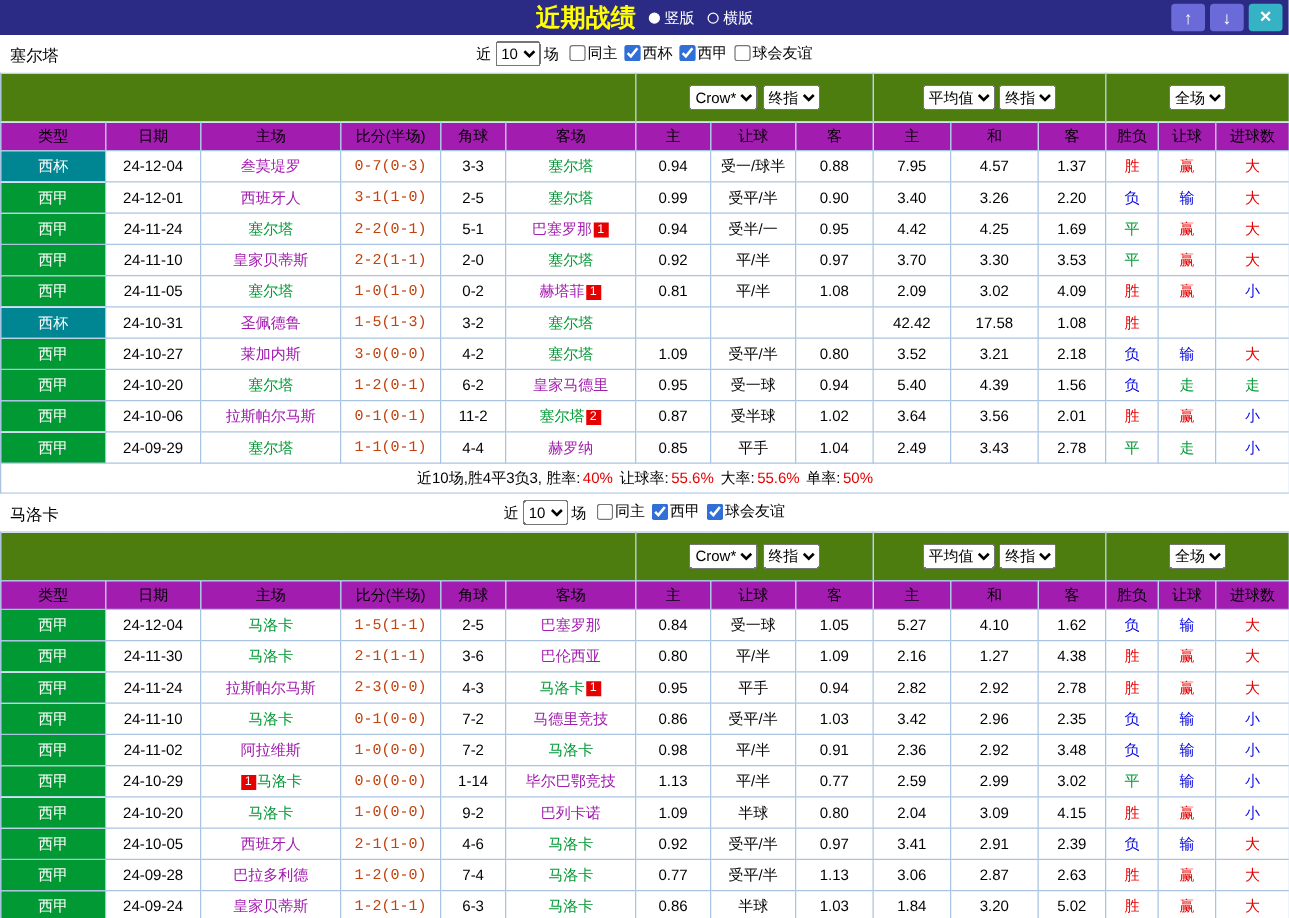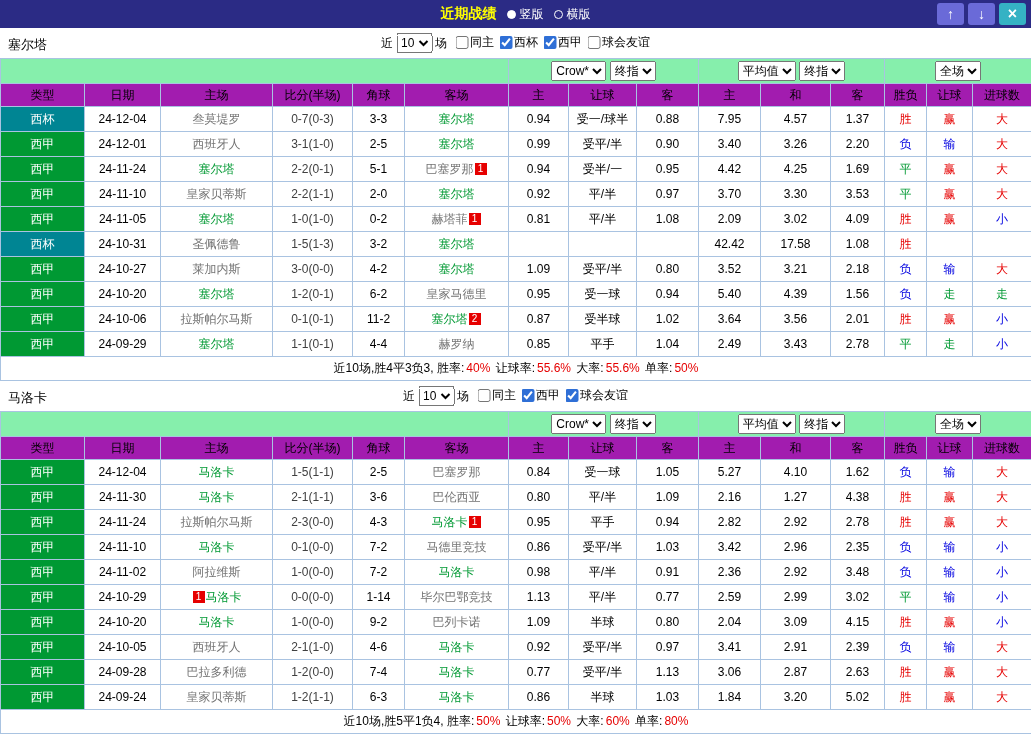--- a/index.html
+++ b/index.html
@@ -14,21 +14,21 @@
   
   .titlebar {
     height: 28px;
     background: #2b2b85;
     position: relative;
     display: flex;
     align-items: center;
     justify-content: center;
   }
   .tb-center { display: flex; align-items: center; gap: 10px; }
-  .title { color: #ffff00; font-weight: bold; font-size: 14px; }
+  .title { color: #ffff00; font-weight: bold; font-size: 20px; }
   .radio { display: inline-flex; align-items: center; gap: 4px; color: #fff; cursor: pointer; }
   .rdot { width: 9px; height: 9px; border: 1px solid #fff; border-radius: 50%; display: inline-block; background: transparent; }
   .rdot.on { background: #fff; }
   .tb-right { position: absolute; right: 5px; top: 3px; display: flex; gap: 4px; }
   .tbbtn {
     width: 27px; height: 22px; border: none; border-radius: 3px;
     color: #fff; font-weight: bold; font-size: 14px; line-height: 20px;
     text-align: center; padding: 0; cursor: pointer;
   }
   .tbbtn.purple { background: #6a6ad8; }
@@ -45,33 +45,33 @@
   .filters input[type="checkbox"] { width: 13px; height: 13px; margin: 0 2px 0 5px; accent-color: #2f6fd6; }
   
   table.grid { border-collapse: collapse; table-layout: fixed; width: 1031px; }
   .grid td, .grid th {
     border: 1px solid #a9c3e1;
     text-align: center;
     padding: 0 1px;
     overflow: hidden;
     white-space: nowrap;
   }
-  .grid thead tr.selrow td { height: 25px; background: #86efac; }
+  .grid thead tr.selrow td { height: 39px; background: #4d7c0f; }
   .grid tr.colhead th { background: #a21caf; font-weight: normal; height: 23px; }
   .grid tbody td { height: 25px; background: #fff; }
   .grid tfoot td { height: 24px; background: #fff; }
   td.type { color: #fff; }
-  .team { color: #737373; cursor: pointer; }
+  .team { color: #a21caf; cursor: pointer; }
   .team.focus { color: #009933; }
   .badge {
     display: inline-block; background: #e60000; color: #fff;
     width: 12px; height: 12px; line-height: 12px; font-size: 10px;
     text-align: center; margin: 0 1px; vertical-align: 1px;
   }
-  .score { color: #404040; }
+  .score { color: #c2410c; font-family: Liberation Mono, monospace; }
   .summary-cell span { padding: 0 1px; }
   .summary-cell .red { color: #e60000; }
 </style>
 </head>
 <body>
 
 <div class="page">
 
   <div class="titlebar">
     <div class="tb-center">

